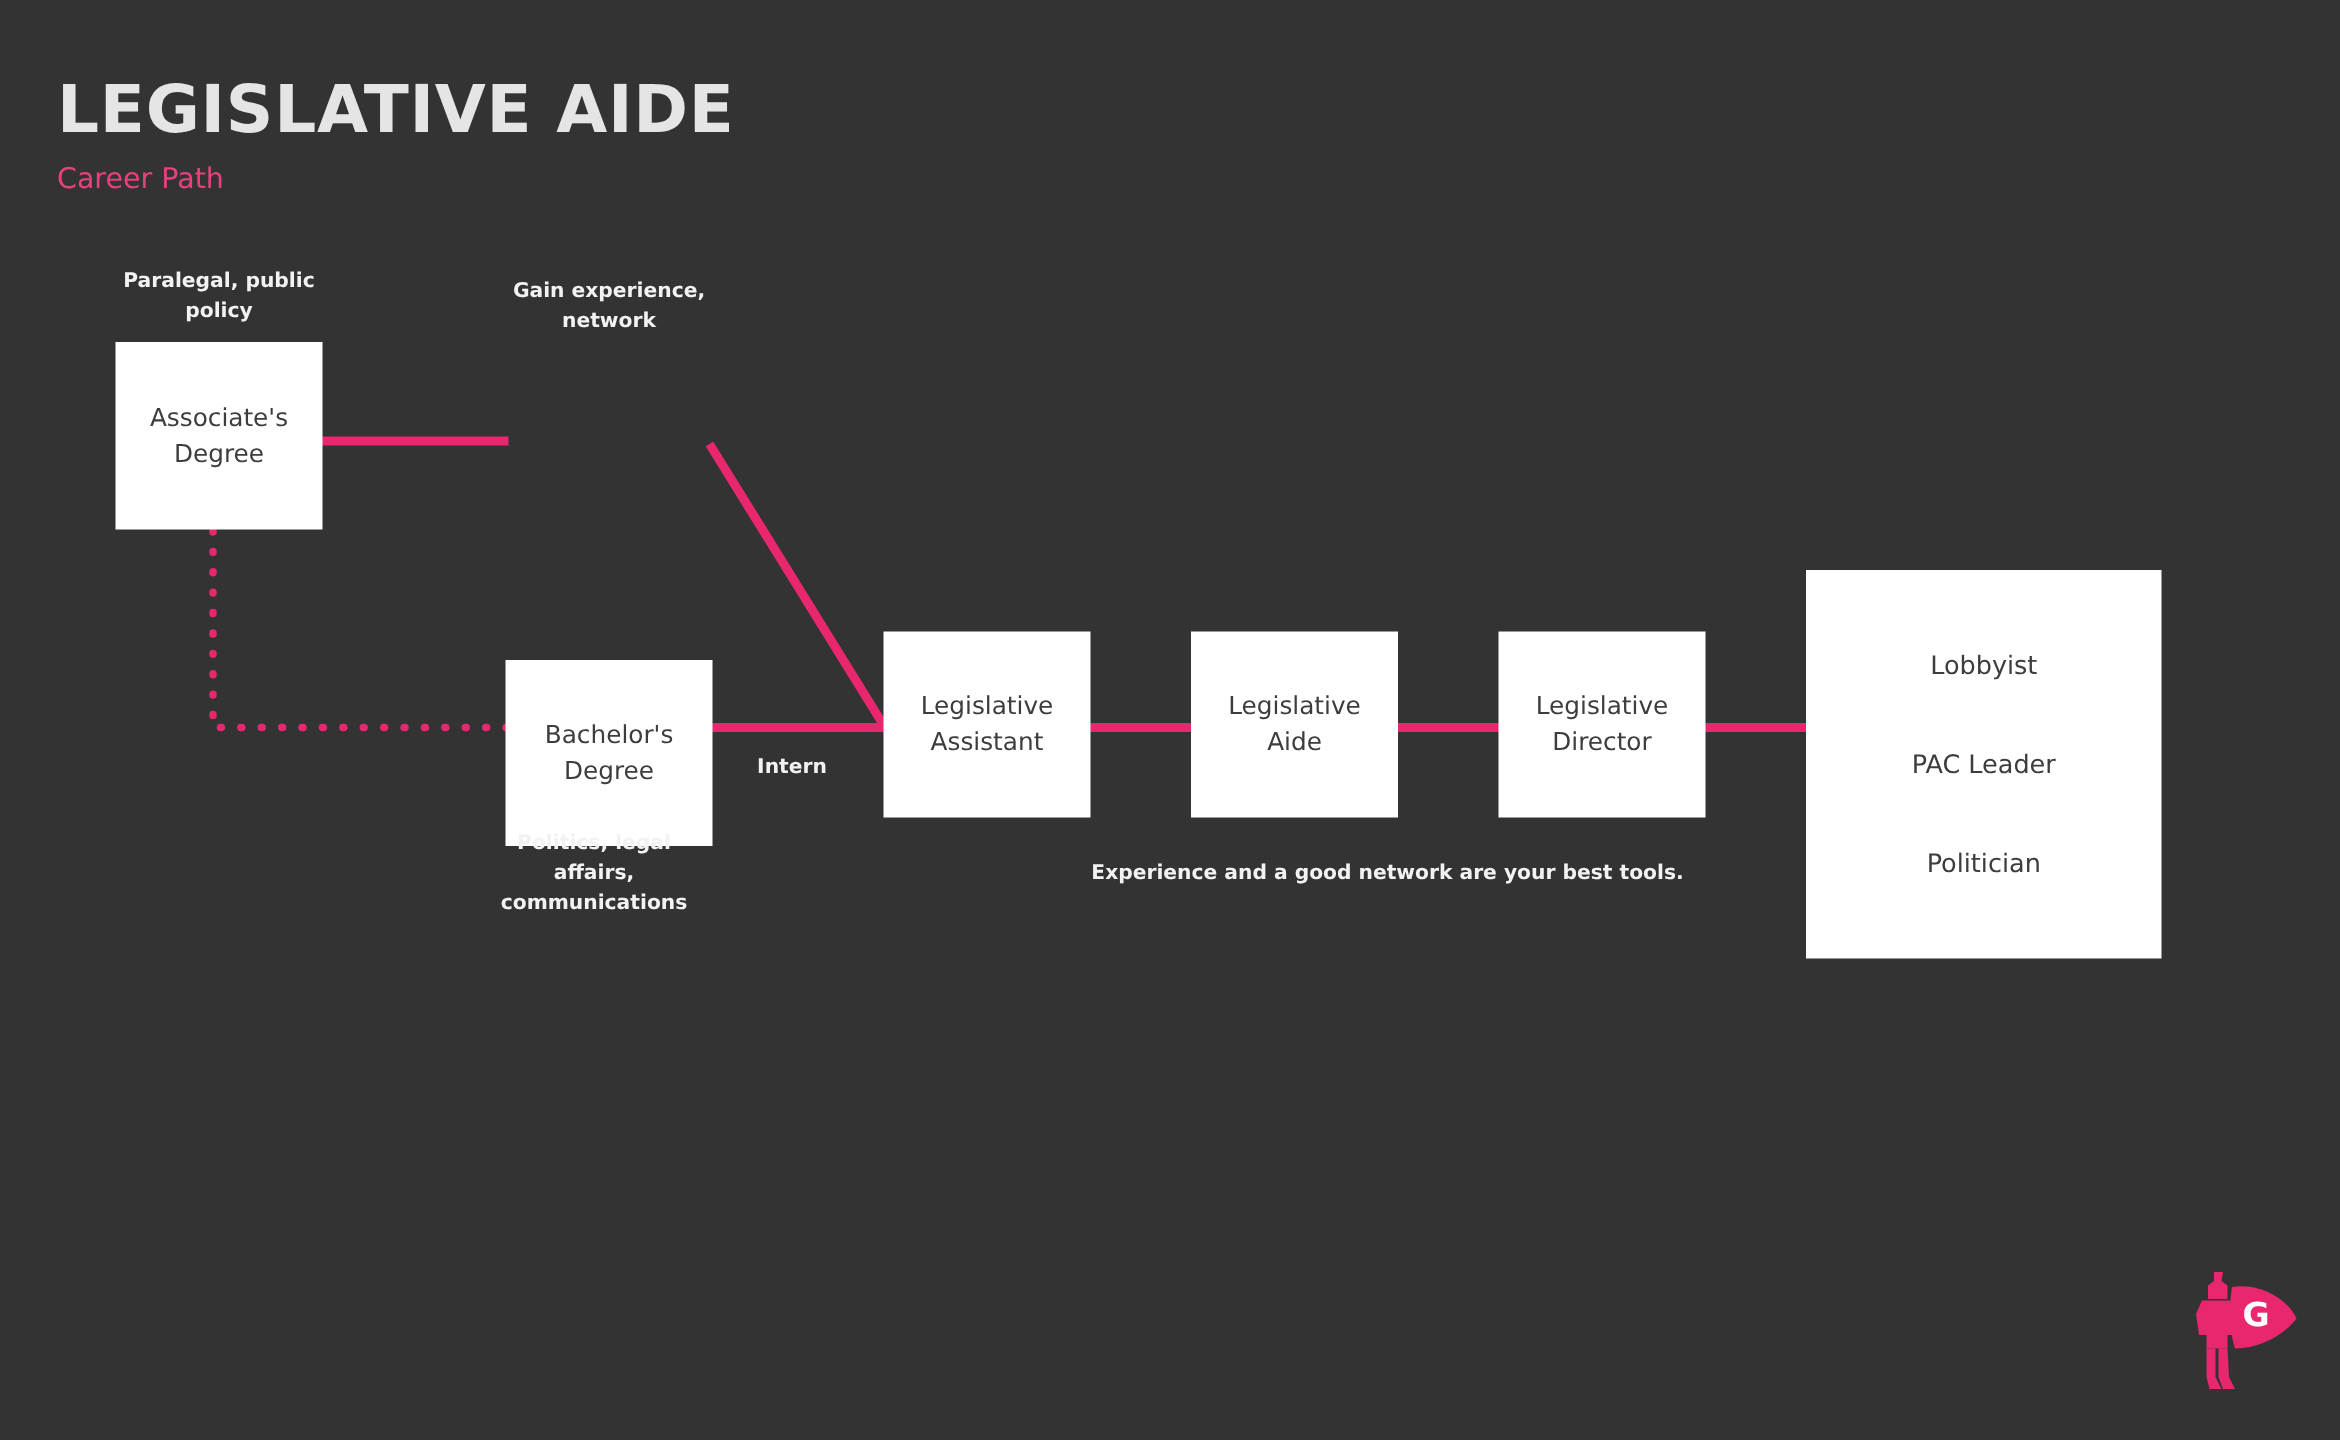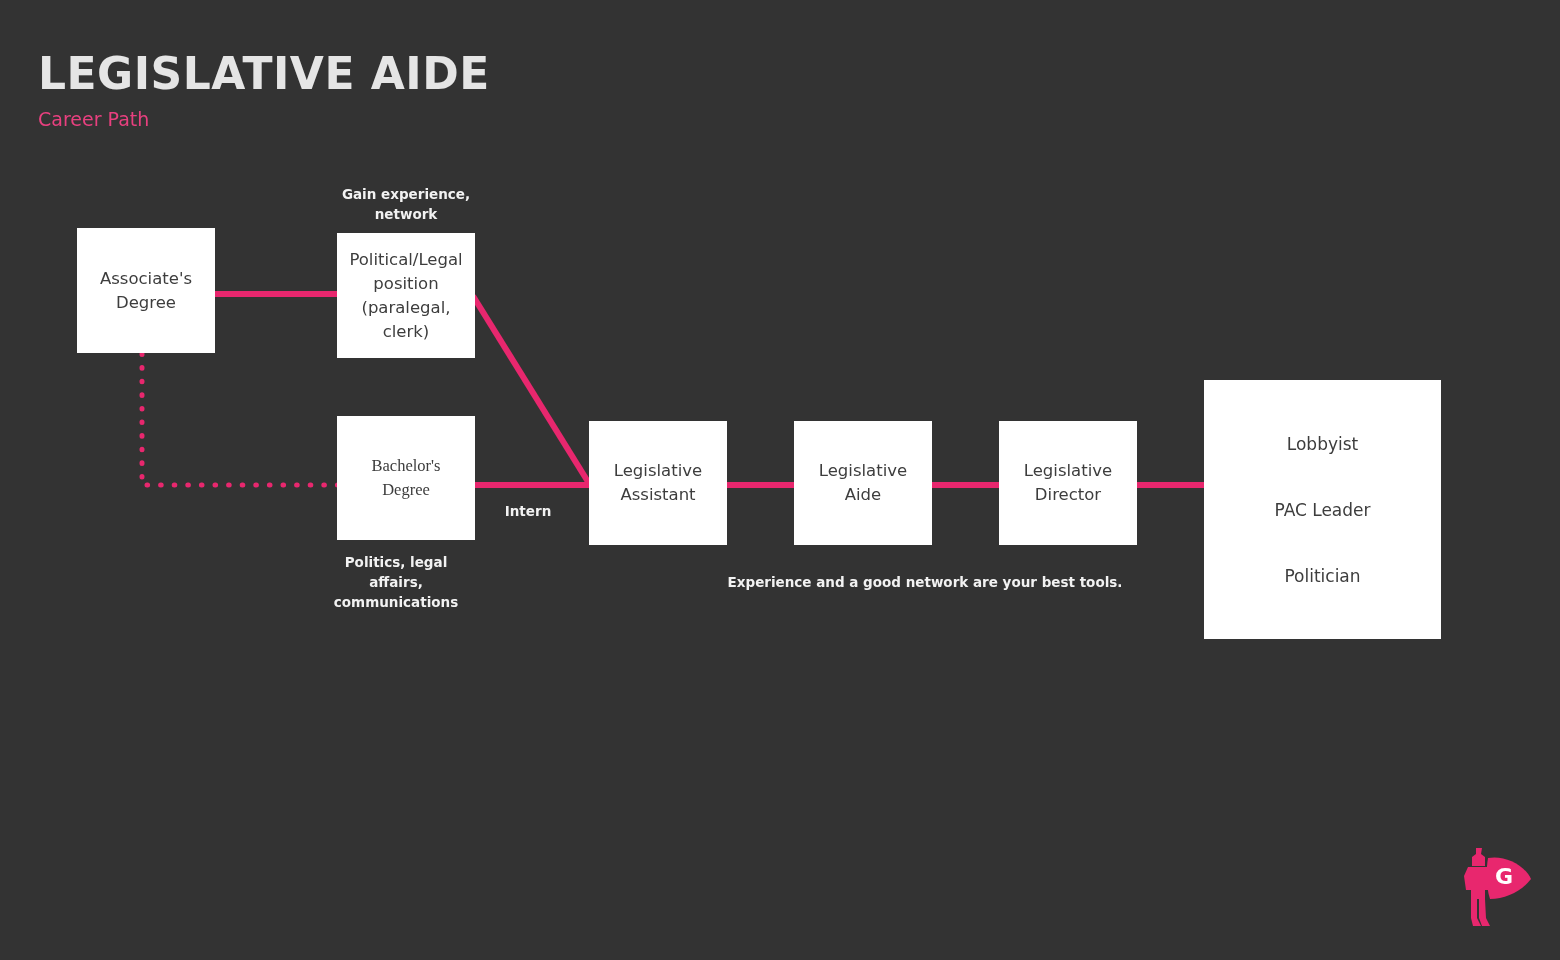--- a/index.html
+++ b/index.html
@@ -124,28 +124,22 @@
     <line x1="1135" y1="485" x2="1206" y2="485" stroke="#e8276e" stroke-width="6"></line>
 
     <polyline points="142,354 142,485 339,485" fill="none" stroke="#e8276e" stroke-width="5" stroke-linecap="round" stroke-dasharray="0.6 13"></polyline>
   </svg>
 
   <div class="node" style="left:77px; top:228px; width:138px; height:125px;">
     <span class="line">Associate's</span>
     <span class="line">Degree</span>
   </div>
 
-  <div class="node" style="left:337px; top:233px; width:138px; height:125px;">
-    <span class="line">Political/Legal</span>
-    <span class="line">position</span>
-    <span class="line">(paralegal,</span>
-    <span class="line">clerk)</span>
-  </div>
 
-  <div class="node" style="left:337px; top:416px; width:138px; height:124px;font-family:Liberation Serif, serif;">
+  <div class="node" style="left:337px; top:440px; width:138px; height:124px;">
     <span class="line">Bachelor's</span>
     <span class="line">Degree</span>
   </div>
 
   <div class="node" style="left:589px; top:421px; width:138px; height:124px;">
     <span class="line">Legislative</span>
     <span class="line">Assistant</span>
   </div>
 
   <div class="node" style="left:794px; top:421px; width:138px; height:124px;">
@@ -157,20 +151,24 @@
     <span class="line">Legislative</span>
     <span class="line">Director</span>
   </div>
 
   <div class="node node-wide" style="left:1204px; top:380px; width:237px; height:259px;align-items:center;">
     <span class="line">Lobbyist</span>
     <span class="line">PAC Leader</span>
     <span class="line">Politician</span>
   </div>
 
+  <div class="anno" style="left:61px; top:177px; width:170px;">
+    <span>Paralegal, public</span><br>
+    <span>policy</span>
+  </div>
 
   <div class="anno" style="left:321px; top:184px; width:170px;">
     <span>Gain experience,</span><br>
     <span>network</span>
   </div>
 
   <div class="anno" style="left:311px; top:552px; width:170px;">
     <span>Politics, legal</span><br>
     <span>affairs,</span><br>
     <span>communications</span>

